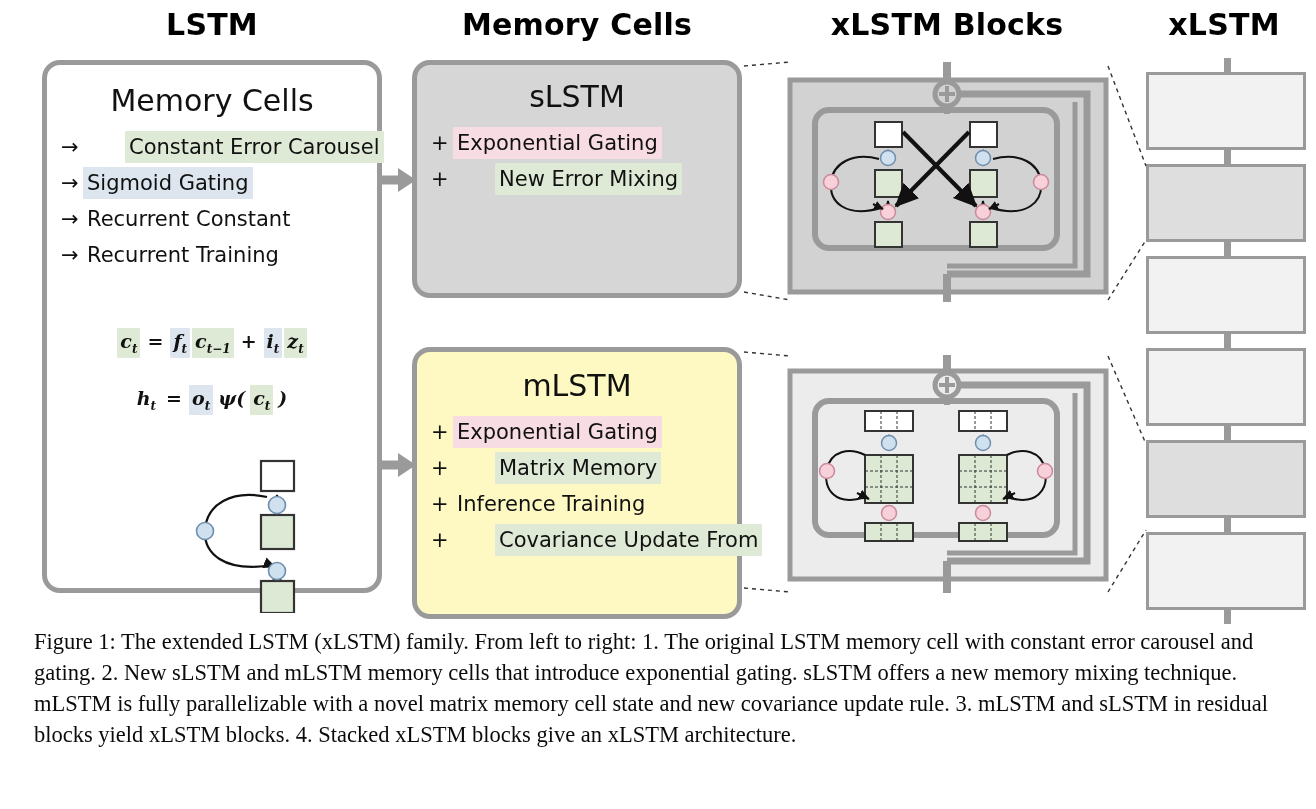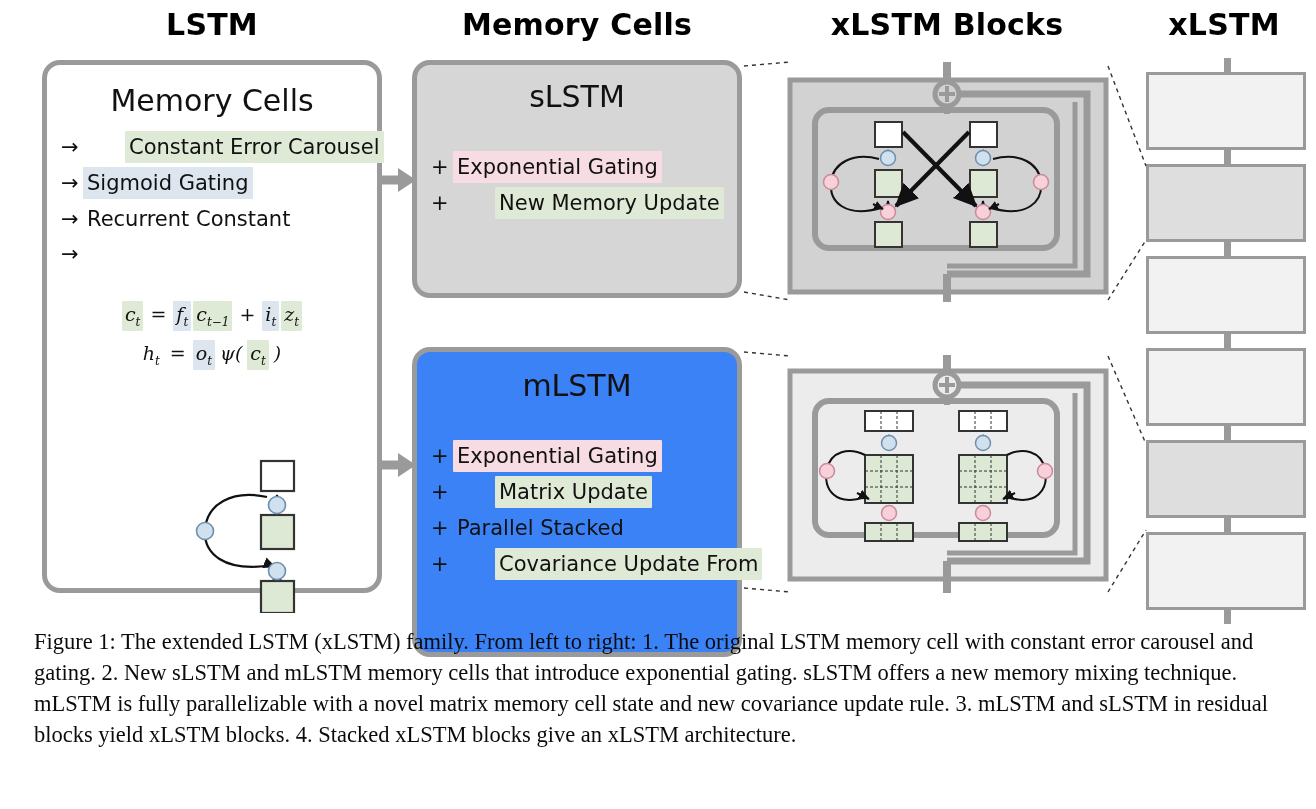--- a/index.html
+++ b/index.html
@@ -22,21 +22,21 @@
   #t-blocks {left:782px; top:7px;  width:330px;}
   #t-xlstm  {left:1132px;top:7px;  width:184px;}
 
   
   .panel{
     position:absolute;border:5px solid #9a9a9a;border-radius:18px;
     box-sizing:border-box;
   }
   #panel-lstm {left:42px; top:60px; width:340px;height:533px;background:#ffffff;}
   #panel-slstm{left:412px;top:60px; width:330px;height:238px;background:#d6d6d6;}
-  #panel-mlstm{left:412px;top:347px;width:330px;height:310px;background:#3b82f6;}
+  #panel-mlstm{left:412px;top:347px;width:330px;height:272px;background:#fef9c3;}
 
   .panel-title{
     position:absolute;left:0;right:0;text-align:center;
     font-size:30px;color:#111;font-weight:normal;
   }
   #panel-lstm  .panel-title{top:18px;}
   #panel-slstm .panel-title{top:14px;}
   #panel-mlstm .panel-title{top:16px;}
 
   
@@ -48,30 +48,31 @@
   .bullet{display:flex;align-items:baseline;margin:0 0 4px 0;white-space:nowrap;}
   .bullet .mark{
     font-size:21px;color:#111;width:22px;flex:none;text-align:left;
     line-height:30px;
   }
   .bullet .txt{
     font-size:21px;color:#111;line-height:30px;padding:1px 4px;border-radius:1px;
   }
   .hl-green{background:#dfead6;margin-left:42px;}
   .hl-blue {background:#dde6ee;}
-  .hl-pink {background:#f7dce3;margin-top:24px;}
+  .hl-pink {background:#f7dce3;}
   .hl-none {background:transparent;}
 
   
   .equations{position:absolute;left:0;right:0;top:236px;}
   .eq{
     display:flex;align-items:baseline;justify-content:center;
     font-family:"DejaVu Serif","Liberation Serif",serif;
-    font-size:19px;font-weight:normal;font-style:italic;color:#111;
+    font-size:19px;font-weight:bold;font-style:italic;color:#111;
     margin-bottom:9px;
+    margin-top:27px;
   }
   .eq .tok{padding:2px 3px;border-radius:1px;margin:0 1px;white-space:nowrap;}
   .eq .op{margin:0 6px;font-style:normal;}
   .eq sub{font-size:12px;font-style:italic;}
 
   
   .diag{position:absolute;}
   #diag-lstm {left:118px;top:388px;width:200px;height:160px;}
 
   
@@ -121,20 +122,21 @@
       <div class="bullet">
         <span class="mark">→</span>
         <span class="txt hl-blue">Sigmoid Gating</span>
       </div>
       <div class="bullet">
         <span class="mark">→</span>
         <span class="txt hl-none">Recurrent Constant</span>
       </div>
       <div class="bullet">
         <span class="mark">→</span>
+        <span class="txt hl-none">Recurrent Training</span>
       </div>
     </div>
 
     <div class="equations">
       <div class="eq">
         <span class="tok hl-green"><i>c</i><sub>t</sub></span>
         <span class="op">=</span>
         <span class="tok hl-blue"><i>f</i><sub>t</sub></span>
         <span class="tok hl-green"><i>c</i><sub>t−1</sub></span>
         <span class="op">+</span>
@@ -178,39 +180,39 @@
 
   <div class="panel" id="panel-slstm">
     <div class="panel-title">sLSTM</div>
     <div class="bullets">
       <div class="bullet">
         <span class="mark">+</span>
         <span class="txt hl-pink">Exponential Gating</span>
       </div>
       <div class="bullet">
         <span class="mark">+</span>
-        <span class="txt hl-green">New Memory Update</span>
+        <span class="txt hl-green">New Error Mixing</span>
       </div>
     </div>
   </div>
 
   <div class="panel" id="panel-mlstm">
     <div class="panel-title">mLSTM</div>
     <div class="bullets">
       <div class="bullet">
         <span class="mark">+</span>
         <span class="txt hl-pink">Exponential Gating</span>
       </div>
       <div class="bullet">
         <span class="mark">+</span>
-        <span class="txt hl-green">Matrix Update</span>
-      </div>
-      <div class="bullet">
-        <span class="mark">+</span>
-        <span class="txt hl-none">Parallel Stacked</span>
+        <span class="txt hl-green">Matrix Memory</span>
+      </div>
+      <div class="bullet">
+        <span class="mark">+</span>
+        <span class="txt hl-none">Inference Training</span>
       </div>
       <div class="bullet">
         <span class="mark">+</span>
         <span class="txt hl-green">Covariance Update From</span>
       </div>
     </div>
   </div>
 
   <svg class="arrow-connect" style="left:378px;top:150px;width:42px;height:60px;" viewBox="0 0 42 60">
     <path d="M2,30 L22,30" stroke="#9a9a9a" stroke-width="9" fill="none"></path>

